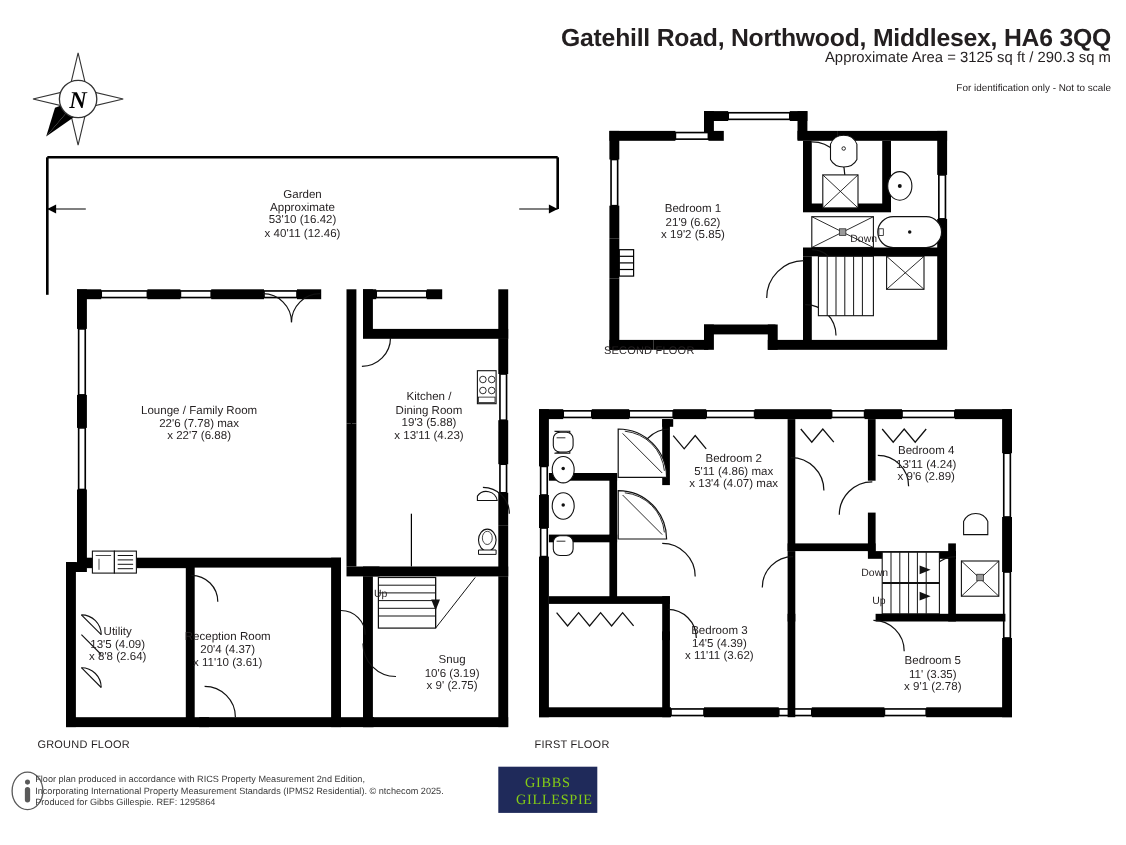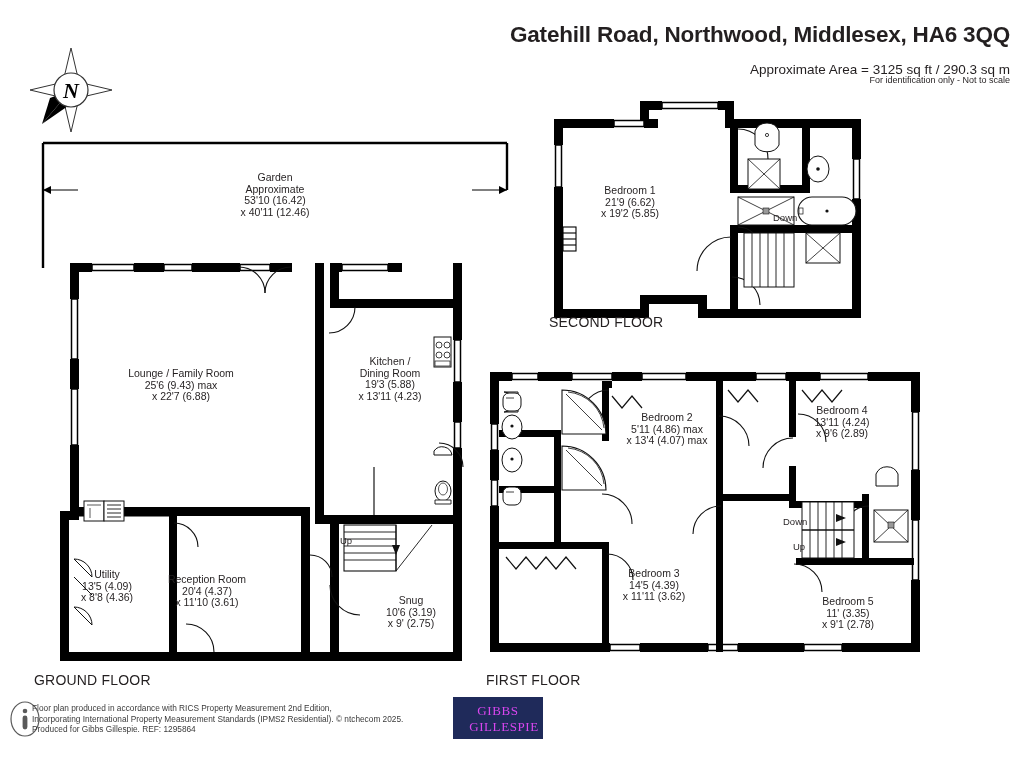--- a/index.html
+++ b/index.html
@@ -2,32 +2,32 @@
 <html><head>
 <meta charset="utf-8">
 <style>
   html,body{margin:0;padding:0;background:#ffffff;}
   body{width:1024px;height:768px;position:relative;overflow:hidden;
        font-family:"Liberation Sans","DejaVu Sans",sans-serif;color:#231f20;}
   .abs{position:absolute;}
   
   #title{right:14px;top:22px;font-size:22.5px;font-weight:bold;letter-spacing:-0.2px;
          white-space:nowrap;}
-  #area{right:14px;top:62px;font-size:13.5px;text-align:right;white-space:nowrap;}
+  #area{right:14px;top:44px;font-size:13.5px;text-align:right;white-space:nowrap;}
   #disclaimer{right:14px;top:75px;font-size:9px;text-align:right;white-space:nowrap;}
   
   .roomlabel{text-align:center;font-size:10.5px;line-height:11.6px;white-space:nowrap;}
   .roomlabel .nm{display:block;}
-  .floorlabel{font-size:14px;letter-spacing:.2px;white-space:nowrap;}
+  .floorlabel{font-size:10px;letter-spacing:.2px;white-space:nowrap;}
   .stair-t{font-size:9.5px;white-space:nowrap;}
   svg{display:block;overflow:visible;}
   
   #foot{left:32px;top:703px;font-size:8.3px;line-height:10.6px;color:#3a3a3a;white-space:nowrap;}
   #infoicon{left:8px;top:700px;}
-  #logo{left:453px;top:697px;width:90px;height:42px;background:#1f2a5a;color:#d946ef;
+  #logo{left:453px;top:697px;width:90px;height:42px;background:#1f2a5a;color:#84cc16;
         font-family:"Liberation Serif","DejaVu Serif",serif;text-align:center;}
   #logo .l1{font-size:13px;letter-spacing:.6px;margin-top:6px;}
   #logo .l2{font-size:13px;letter-spacing:.6px;margin-left:12px;}
 </style>
 </head>
 <body>
 
 <div class="abs" id="title">Gatehill Road, Northwood, Middlesex, HA6 3QQ</div>
 <div class="abs" id="area">Approximate Area = 3125 sq ft / 290.3 sq m</div>
 <div class="abs" id="disclaimer">For identification only - Not to scale</div>
@@ -183,33 +183,33 @@
     <ellipse cx="409" cy="236" rx="8" ry="10" fill="#fff" stroke="#111" stroke-width="1"></ellipse>
     <ellipse cx="409" cy="234" rx="4.5" ry="6" fill="none" stroke="#111" stroke-width=".7"></ellipse>
     <path d="M401,245 h16 v4 h-16 z" fill="#fff" stroke="#111" stroke-width=".9"></path>
     <path d="M400,196 a10,10 0 0 1 18,4 l-18,0 z" fill="#fff" stroke="#111" stroke-width="1"></path>
   </g>
 </svg>
 </div>
 
 <div class="abs roomlabel" style="left:100px;top:368px;width:162px;">
   <span class="nm">Lounge / Family Room</span>
-  <span class="nm">25'6 (9.43) max</span>
+  <span class="nm">22'6 (7.78) max</span>
   <span class="nm">x 22'7 (6.88)</span>
 </div>
 <div class="abs roomlabel" style="left:340px;top:356px;width:100px;">
   <span class="nm">Kitchen /</span>
   <span class="nm">Dining Room</span>
   <span class="nm">19'3 (5.88)</span>
   <span class="nm">x 13'11 (4.23)</span>
 </div>
 <div class="abs roomlabel" style="left:62px;top:569px;width:90px;">
   <span class="nm">Utility</span>
   <span class="nm">13'5 (4.09)</span>
-  <span class="nm">x 8'8 (4.36)</span>
+  <span class="nm">x 8'8 (2.64)</span>
 </div>
 <div class="abs roomlabel" style="left:148px;top:574px;width:118px;">
   <span class="nm">Reception Room</span>
   <span class="nm">20'4 (4.37)</span>
   <span class="nm">x 11'10 (3.61)</span>
 </div>
 <div class="abs roomlabel" style="left:363px;top:595px;width:96px;">
   <span class="nm">Snug</span>
   <span class="nm">10'6 (3.19)</span>
   <span class="nm">x 9' (2.75)</span>

